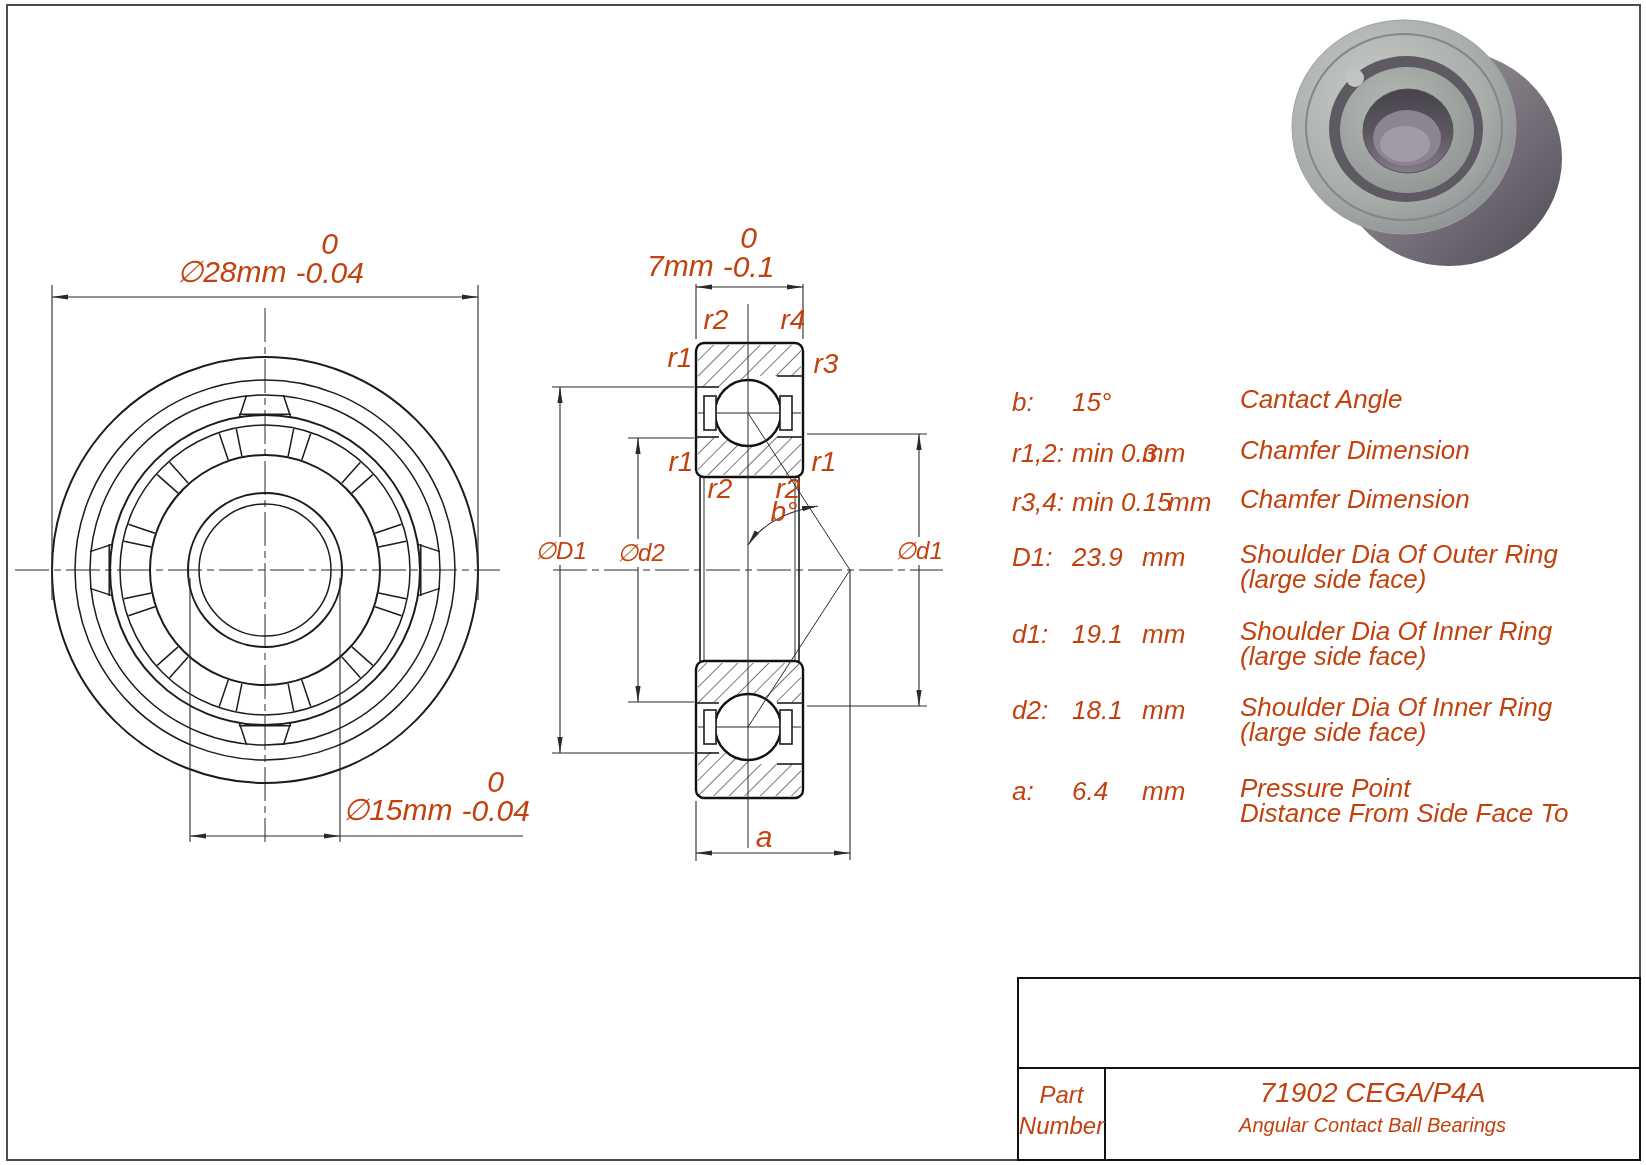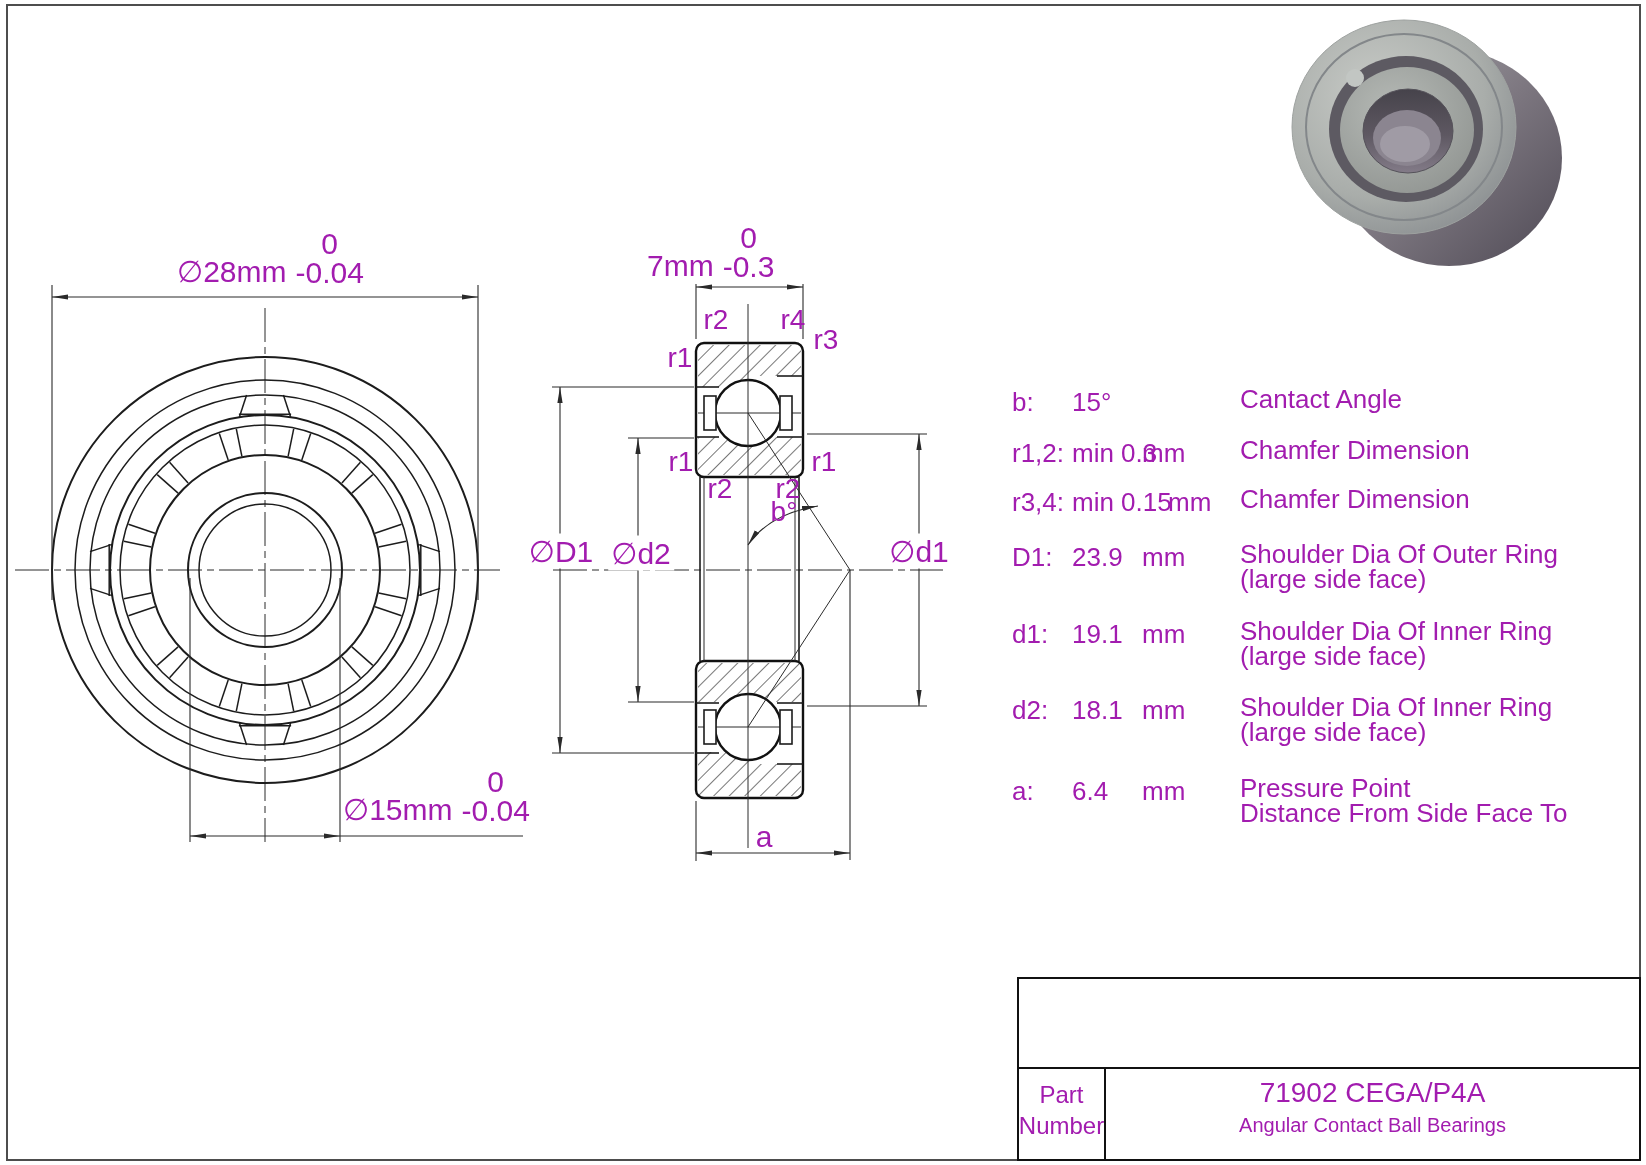--- a/index.html
+++ b/index.html
@@ -12,26 +12,26 @@
   .m {fill:none;stroke:#1c1c1c;stroke-width:1.6;}
   .t1{fill:none;stroke:#2a2a2a;stroke-width:1;}
   .x {fill:none;stroke:#2a2a2a;stroke-width:1.1;}
   .d {fill:none;stroke:#2a2a2a;stroke-width:1.1;}
   .cl{fill:none;stroke:#2a2a2a;stroke-width:1;stroke-dasharray:34 5 7 5;}
   .body{fill:none;stroke:#111;stroke-width:2.4;}
   .ball{fill:#fff;stroke:#111;stroke-width:2.4;}
   .cage{fill:#fff;stroke:#1c1c1c;stroke-width:1.6;}
   .grid{fill:none;stroke:#111;stroke-width:2;}
   
-  .t{position:absolute;white-space:nowrap;color:#a21caf;}
+  .t{position:absolute;white-space:nowrap;color:#c2410c;font-style:italic;}
   .ctr{transform:translate(-50%,-50%);}
   .dimflex{display:flex;align-items:flex-end;gap:9px;font-size:30px;line-height:31px;}
   .tol{display:flex;flex-direction:column;align-items:center;line-height:29px;}
   .rlab{font-size:28px;padding-left:12px;}
-  .dlab{font-size:30px;background:#fff;padding:0 3px;}
+  .dlab{font-size:24px;background:#fff;padding:0 3px;}
   .alab{font-size:30px;}
   .sp{left:0;width:100%;font-size:26px;}
   .sp span{position:absolute;white-space:nowrap;}
   .sp-label{left:1012px;}
   .sp-value{left:1072px;}
   .sp-unit{left:1142px;}
   .sp-desc{left:1240px;line-height:25px;}
   .sp-desc .dl{display:block;position:static;}
   .tb-email{left:1018px;width:622px;text-align:center;top:1012px;font-size:24px;}
   .tb-partlabel{left:1018px;width:87px;text-align:center;top:1079px;font-size:24px;line-height:31px;}
@@ -223,36 +223,36 @@
     <span class="tol">
       <span>0</span>
       <span>-0.04</span>
     </span>
   </div>
 
   <div class="t dimflex" style="left:647px;top:223px">
     <span>7mm</span>
     <span class="tol">
       <span>0</span>
-      <span>-0.3</span>
+      <span>-0.1</span>
     </span>
   </div>
 
   <div class="t dimflex" style="left:343px;top:767px">
     <span>∅15mm</span>
     <span class="tol">
       <span>0</span>
       <span>-0.04</span>
     </span>
   </div>
 
   <span class="t ctr rlab" style="left:710px;top:320px">r2</span>
   <span class="t ctr rlab" style="left:787px;top:320px">r4</span>
   <span class="t ctr rlab" style="left:674px;top:358px">r1</span>
-  <span class="t ctr rlab" style="left:820px;top:340px">r3</span>
+  <span class="t ctr rlab" style="left:820px;top:364px">r3</span>
   <span class="t ctr rlab" style="left:675px;top:462px">r1</span>
   <span class="t ctr rlab" style="left:818px;top:462px">r1</span>
   <span class="t ctr rlab" style="left:714px;top:489px">r2</span>
   <span class="t ctr rlab" style="left:782px;top:489px">r2</span>
   <span class="t ctr rlab" style="left:778px;top:512px">b°</span>
 
   <span class="t ctr dlab" style="left:561px;top:551px">∅D1</span>
   <span class="t ctr dlab" style="left:641px;top:553px">∅d2</span>
   <span class="t ctr dlab" style="left:919px;top:551px">∅d1</span>
   <span class="t ctr alab" style="left:764px;top:837px">a</span>

